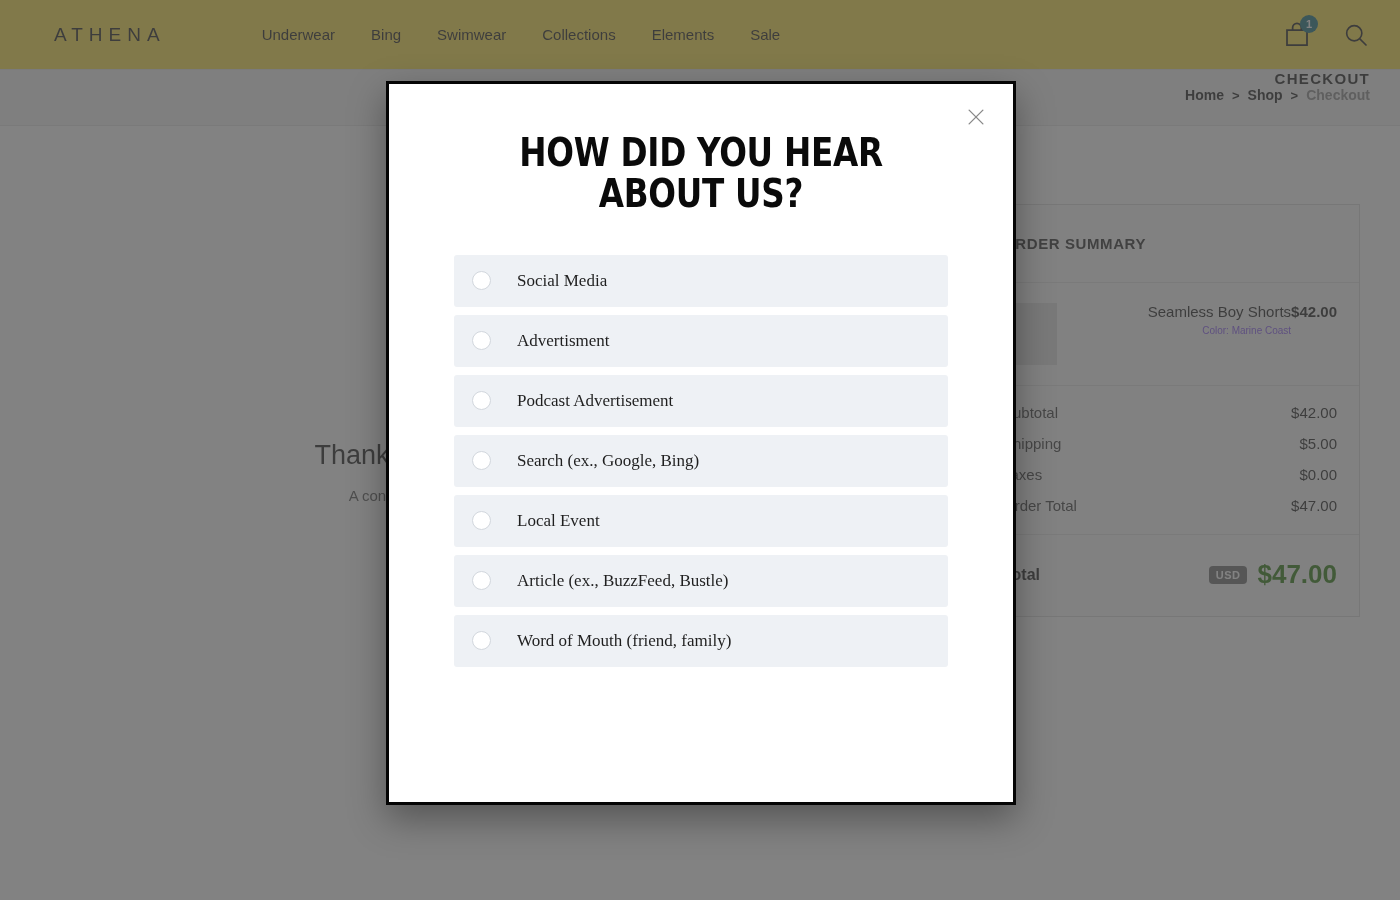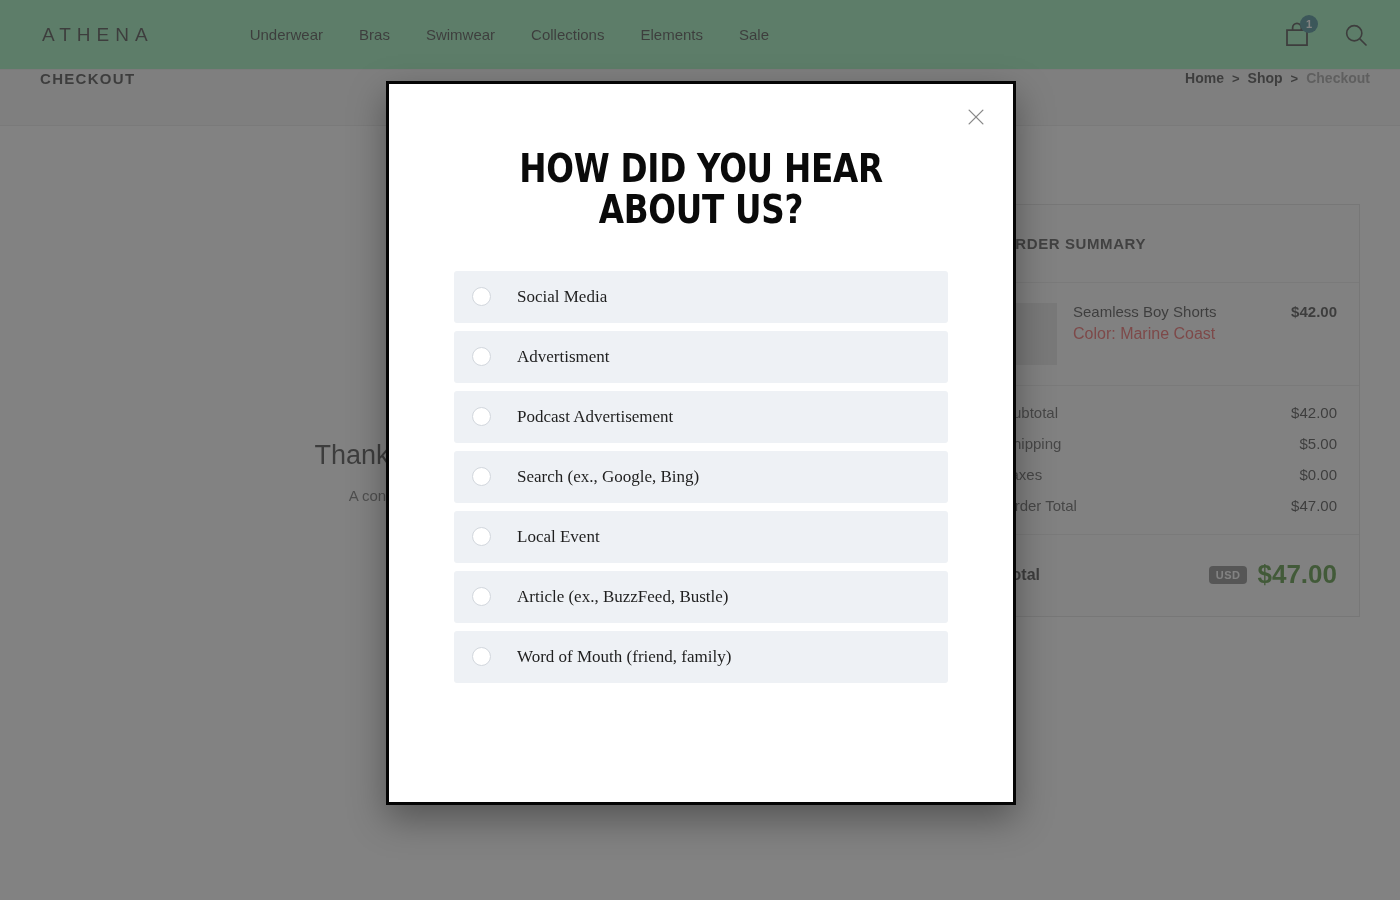--- a/index.html
+++ b/index.html
@@ -22,24 +22,24 @@
   #site {
     position: absolute;
     inset: 0;
     background: #ffffff;
     opacity: 0.30;
   }
 
   .site-header {
     position: relative;
     height: 70px;
-    background: #86efac;
-    display: flex;
-    align-items: center;
-    padding: 0 30px 0 42px;
+    background: #fde047;
+    display: flex;
+    align-items: center;
+    padding: 0 30px 0 54px;
     border-bottom: 1px solid #e7e7e7;
   }
   .logo {
     font-size: 19px;
     font-weight: 400;
     letter-spacing: 6px;
     color: #1c1c1c;
     white-space: nowrap;
   }
   .main-nav {
@@ -72,23 +72,24 @@
     font-weight: 700;
     display: flex; align-items: center; justify-content: center;
     padding: 0 4px;
   }
 
   .page-title-bar {
     position: relative;
     height: 56px;
     background: #f4f4f4;
     display: flex;
-    align-items: flex-start;
+    align-items: flex-end;
     padding: 0 30px 0 40px;
     border-bottom: 1px solid #e3e3e3;
+    flex-direction: column;
   }
   .page-title {
     font-size: 15px;
     font-weight: 700;
     letter-spacing: 1.3px;
     color: #1c1c1c;
   }
   .breadcrumb {
     margin-left: auto;
     display: flex;
@@ -176,23 +177,23 @@
     align-items: flex-start;
     padding: 20px 22px;
     border-bottom: 1px solid #e4e4e4;
   }
   .li-thumb {
     width: 54px; height: 62px;
     background: #e2e2e2;
     margin-right: 16px;
     flex: none;
   }
-  .li-info { flex: 1; }
+  .li-info { flex: 1; text-align: right; }
   .li-name { font-size: 15px; color: #1c1c1c; margin-bottom: 5px; }
-  .li-variant { font-size: 16px; color: #ef4444; }
+  .li-variant { font-size: 10px; color: #8b5cf6; }
   .li-price { font-size: 15px; font-weight: 700; color: #1c1c1c; }
 
   .totals { padding: 18px 22px 6px 22px; }
   .total-row {
     display: flex;
     justify-content: space-between;
     align-items: baseline;
     font-size: 15px;
     color: #3a3a3a;
     margin-bottom: 14px;
@@ -221,21 +222,21 @@
   
   #modal {
     position: absolute;
     left: 386px;
     top: 81px;
     width: 630px;
     height: 724px;
     background: #ffffff;
     border: 3px solid #050505;
     box-shadow: 0 14px 34px rgba(0,0,0,0.35);
-    padding: 16px 65px;
+    padding: 0 65px;
   }
   .modal-close {
     position: absolute;
     top: 16px; right: 20px;
     width: 34px; height: 34px;
     display: flex; align-items: center; justify-content: center;
     cursor: pointer;
   }
   .modal-title {
     margin-top: 49px;
@@ -290,21 +291,21 @@
 
 <div id="page">
 
   <div id="site">
 
     <div class="site-header">
       <div class="logo">ATHENA</div>
 
       <nav class="main-nav">
         <span class="nav-link">Underwear</span>
-        <span class="nav-link">Bras</span>
+        <span class="nav-link">Bing</span>
         <span class="nav-link">Swimwear</span>
         <span class="nav-link">Collections</span>
         <span class="nav-link">Elements</span>
         <span class="nav-link">Sale</span>
       </nav>
 
       <div class="header-right">
         <div class="cart-wrap">
           <svg width="30" height="30" viewBox="0 0 24 24" fill="none" stroke="#1c1c1c" stroke-width="1.4">
             <path d="M4 8 h16 v12 H4 z"></path>

